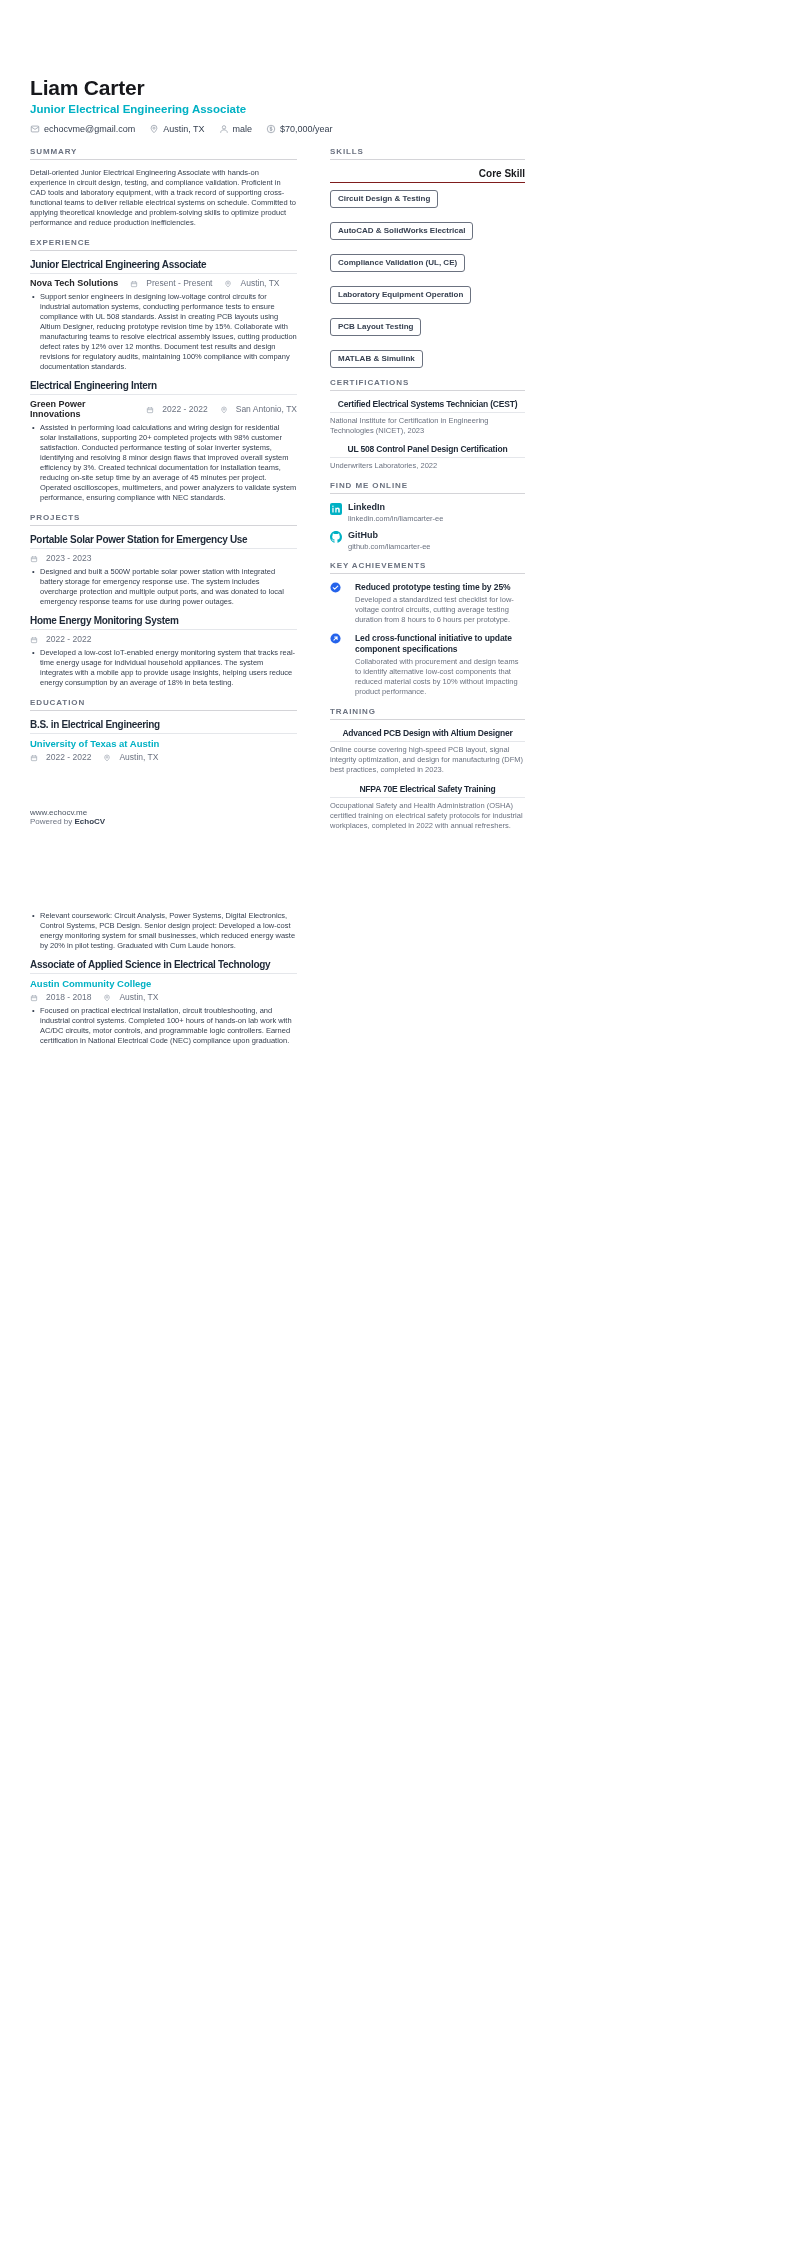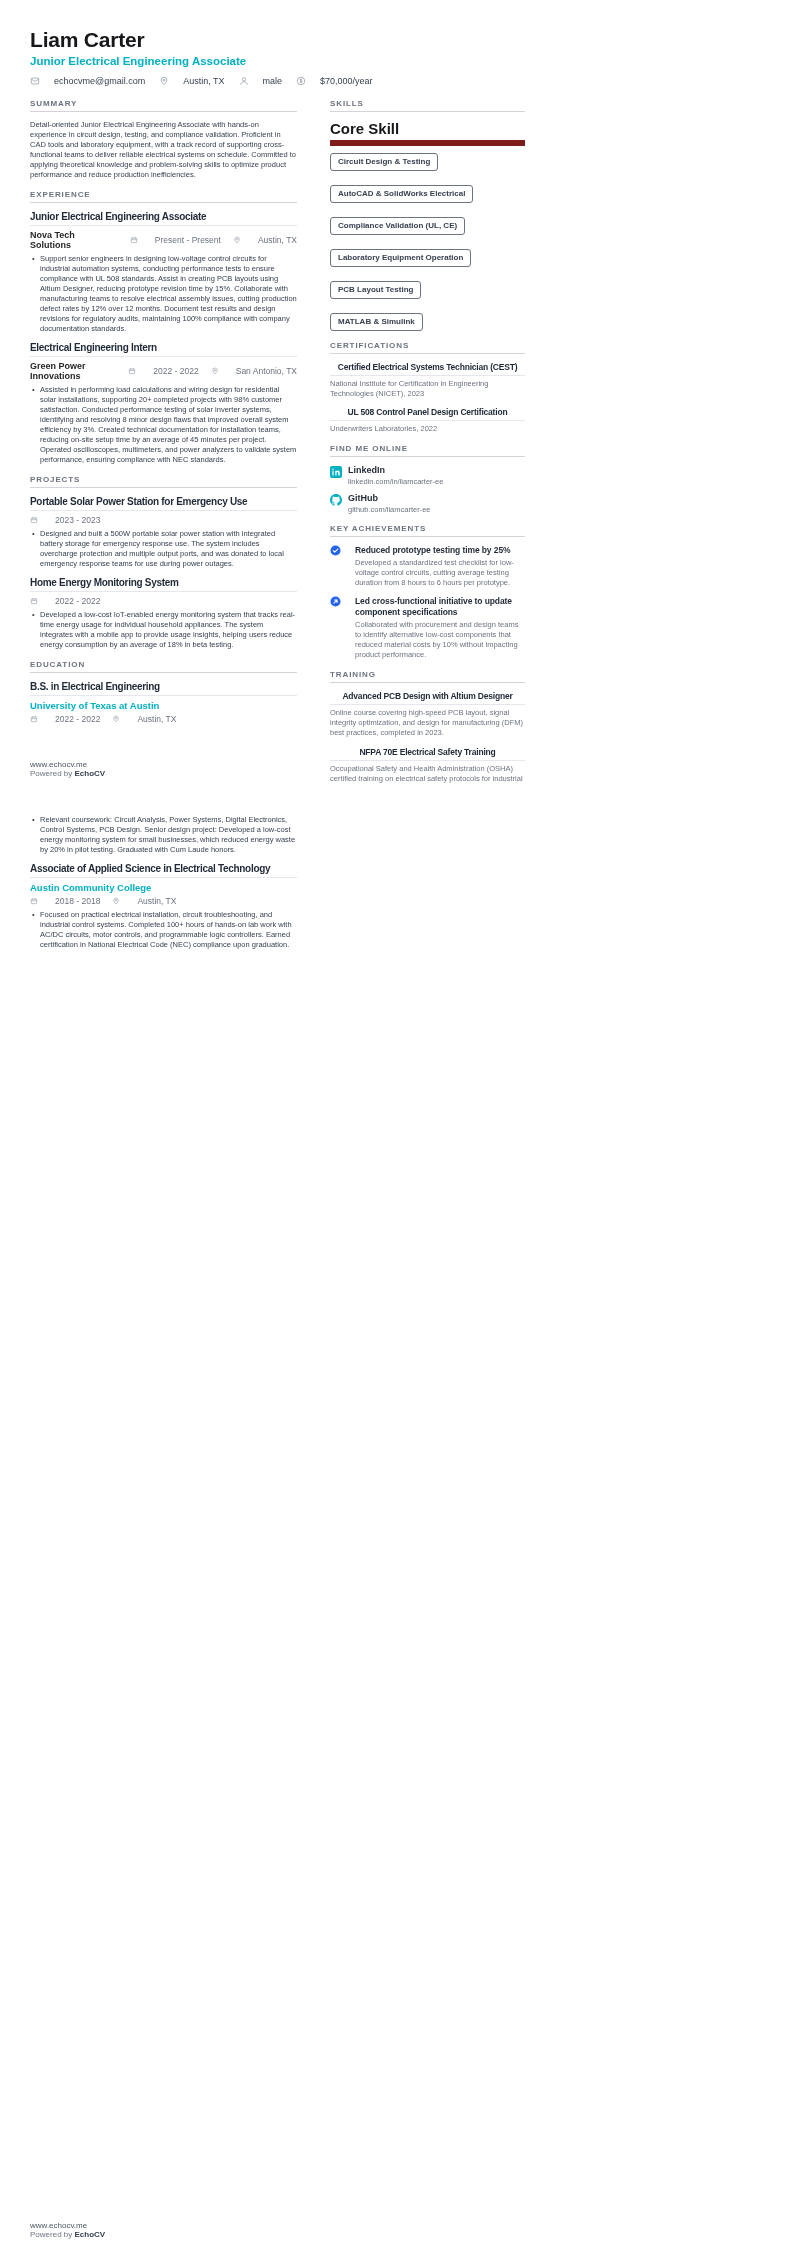--- a/index.html
+++ b/index.html
@@ -2,61 +2,61 @@
 <html style="--accent: #00b1c4; --achievement: #2563eb; --icon_gray: #9ca3af;"><head>
 <meta charset="utf-8">
 <style>
   * { margin:0; padding:0; box-sizing:border-box; }
   html,body { background:#ffffff; }
   body {
     width:794px; height:2246px; position:relative;
     font-family:"Liberation Sans","DejaVu Sans",sans-serif;
     color:#1f2937;
   }
-  .page { position:relative; width:555px; background:#fff; }
+  .page { position:relative; width:555px; background:#fff;margin-top:48px; }
   .page-1 { height:785px; padding:28px 30px 0 30px; }
   .page-2 { height:1461px; padding:30px 30px 0 30px; }
 
   
   .name { font-size:21px; font-weight:700; color:#17181c; letter-spacing:-0.2px; margin-bottom:3px; }
   .headline { font-size:11.5px; font-weight:700; color:var(--accent); margin-bottom:9px; }
   .contact-row { display:flex; align-items:center; gap:14px; font-size:9px; color:#374151; margin-bottom:13px; }
-  .contact-item { display:flex; align-items:center; gap:14px; color:#374151;justify-content:space-between; }
+  .contact-item { display:flex; align-items:center; gap:4px; color:#374151;justify-content:space-between; }
   .cicon { color:var(--icon_gray); display:inline-flex; }
 
   
   .columns { display:flex; gap:33px; }
   .col-left { width:267px; flex:none; }
   .col-right { width:195px; flex:none; }
 
   .sec { margin-bottom:10px; }
   .sec-header {
     font-size:8px; font-weight:700; letter-spacing:0.9px; color:#6b7280;
     border-bottom:1px solid #d4d4d8; padding-bottom:3px; margin-bottom:8px;
   }
 
   .entry { margin-bottom:8px; }
   .entry-title {
     font-size:10px; font-weight:700; color:#1f2937; letter-spacing:-0.3px;
     border-bottom:1px solid #e5e7eb; padding-bottom:3px; margin-bottom:4px; white-space:nowrap;
   }
   .meta-line { display:flex; align-items:center; gap:12px; font-size:8.5px; color:#6b7280; margin-bottom:4px; }
   .company { font-size:9px; font-weight:700; color:#27272a; }
-  .meta-item { display:inline-flex; align-items:center; gap:17px; white-space:nowrap; }
+  .meta-item { display:inline-flex; align-items:flex-end; gap:8px; white-space:nowrap; }
   .micon { color:var(--icon_gray); display:inline-flex; }
 
   .para { font-size:7.5px; line-height:10px; color:#374151; }
   ul.bullets { list-style:none; }
   ul.bullets li { position:relative; padding-left:10px; font-size:7.5px; line-height:10px; color:#374151; margin-bottom:2px; }
   ul.bullets li::before { content:"\2022"; position:absolute; left:2px; color:#374151; }
 
   .school { font-size:9.5px; font-weight:700; color:var(--accent); margin-bottom:3px; }
 
   
-  .skill-group-title { font-size:15px; font-weight:700; color:#17181c; border-bottom:6px solid #7f1d1d; padding-bottom:3px; margin-bottom:7px; }
+  .skill-group-title { font-size:10px; font-weight:700; color:#17181c; border-bottom:1px solid #7f1d1d; padding-bottom:3px; margin-bottom:7px;text-align:right; }
   .pills { display:flex; flex-wrap:wrap; gap:14px; }
   .pill { font-size:8px; font-weight:700; color:#374151; border:1px solid #6b7280; border-radius:3px; padding:4px 7px; line-height:1; background:#fff; }
 
   .cert { margin-bottom:8px; }
   .cert-title, .training-title {
     font-size:8.5px; font-weight:700; color:#1f2937; letter-spacing:-0.2px;
     border-bottom:1px solid #e5e7eb; padding-bottom:3px; margin-bottom:3px; white-space:nowrap;text-align:center;
   }
   .cert-issuer, .training-desc { font-size:7.5px; line-height:10px; color:#6b7280; }
   .training-item { margin-bottom:9px; }

